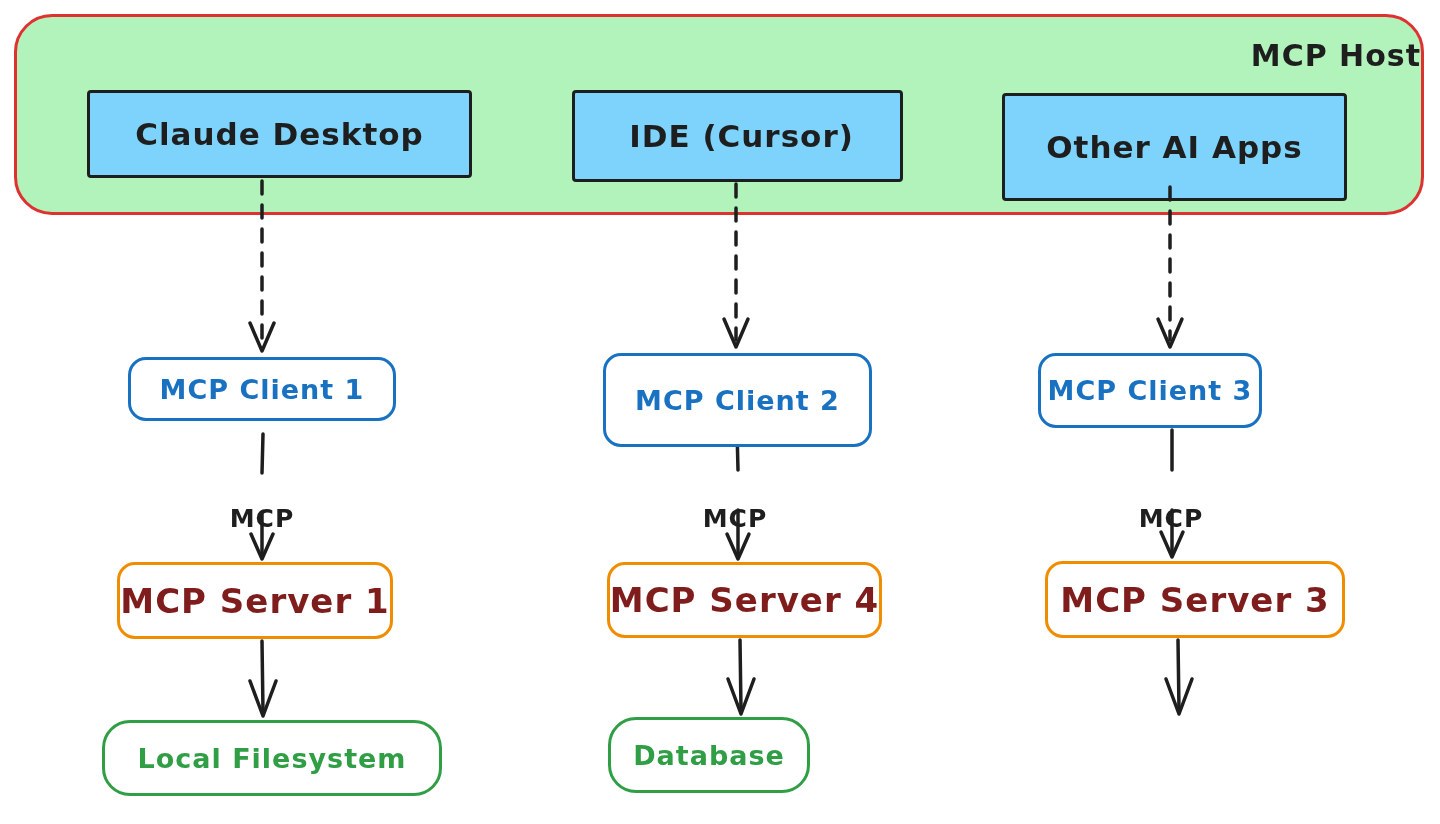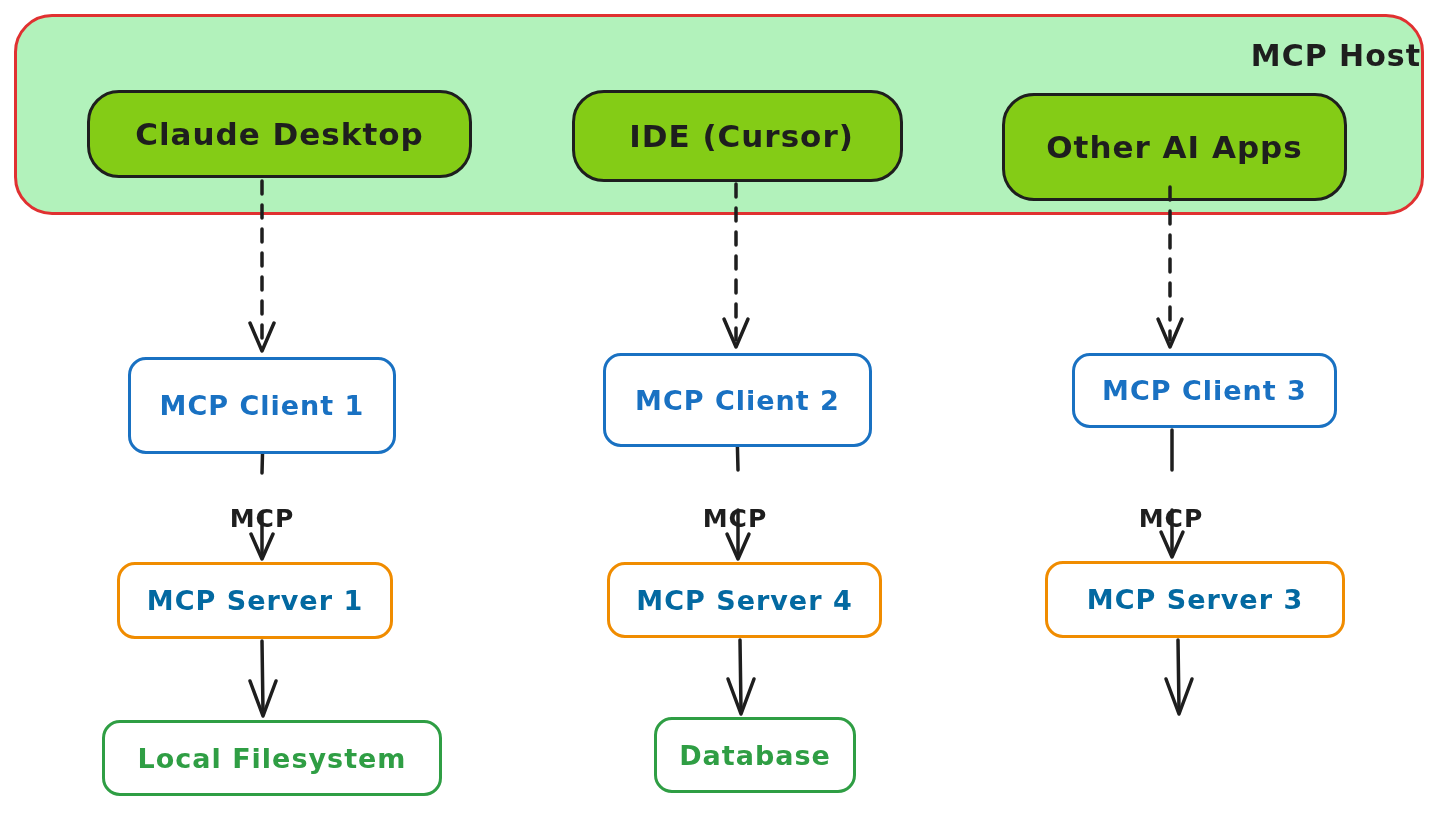--- a/index.html
+++ b/index.html
@@ -42,58 +42,58 @@
     align-items: center;
     justify-content: center;
     box-sizing: border-box;
     background: #ffffff;
     font-weight: 600;
     letter-spacing: 1px;
     white-space: nowrap;
   }
   
   .app {
-    background: #84cc16;
+    background: #7dd3fc;
     border: 3.5px solid #1e1e1e;
-    border-radius: 32px;
+    border-radius: 4px;
     color: #1e1e1e;
     font-size: 31px;
   }
   .app.c1 { left: 87px;  top: 90px; width: 385px; height: 88px; }
   .app.c2 { left: 572px; top: 90px; width: 331px; height: 92px; padding-left: 8px; }
   .app.c3 { left: 1002px;top: 93px; width: 345px; height: 108px; }
   
   .client {
     border: 3.5px solid #1971c2;
     border-radius: 18px;
     color: #1971c2;
     font-size: 27px;
   }
-  .client.c1 { left: 128px; top: 357px; width: 268px; height: 97px; }
+  .client.c1 { left: 128px; top: 357px; width: 268px; height: 64px; }
   .client.c2 { left: 603px; top: 353px; width: 269px; height: 94px; }
-  .client.c3 { left: 1072px;top: 353px; width: 265px; height: 75px; }
+  .client.c3 { left: 1038px;top: 353px; width: 224px; height: 75px; }
   
   .server {
     border: 3.5px solid #f08c00;
     border-radius: 18px;
-    color: #0369a1;
-    font-size: 27px;
+    color: #7f1d1d;
+    font-size: 34px;
   }
   .server.c1 { left: 117px; top: 562px; width: 276px; height: 77px; }
   .server.c2 { left: 607px; top: 562px; width: 275px; height: 76px; }
   .server.c3 { left: 1045px;top: 561px; width: 300px; height: 77px; }
   
   .resource {
     border: 3.5px solid #2f9e44;
-    border-radius: 18px;
+    border-radius: 28px;
     color: #2f9e44;
     font-size: 27px;
   }
   .resource.c1 { left: 102px; top: 720px; width: 340px; height: 76px; }
-  .resource.c2 { left: 654px; top: 717px; width: 202px; height: 76px; }
+  .resource.c2 { left: 608px; top: 717px; width: 202px; height: 76px; }
   .resource.c3 { left: 1018px;top: 717px; width: 322px; height: 76px; }
   
   .mcp-label {
     position: absolute;
     top: 477px;
     width: 120px;
     text-align: center;
     font-size: 25px;
     font-weight: 600;
     color: #1e1e1e;

